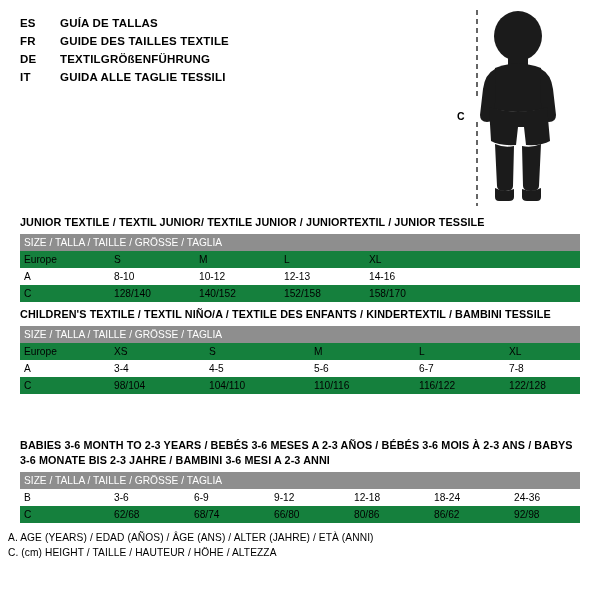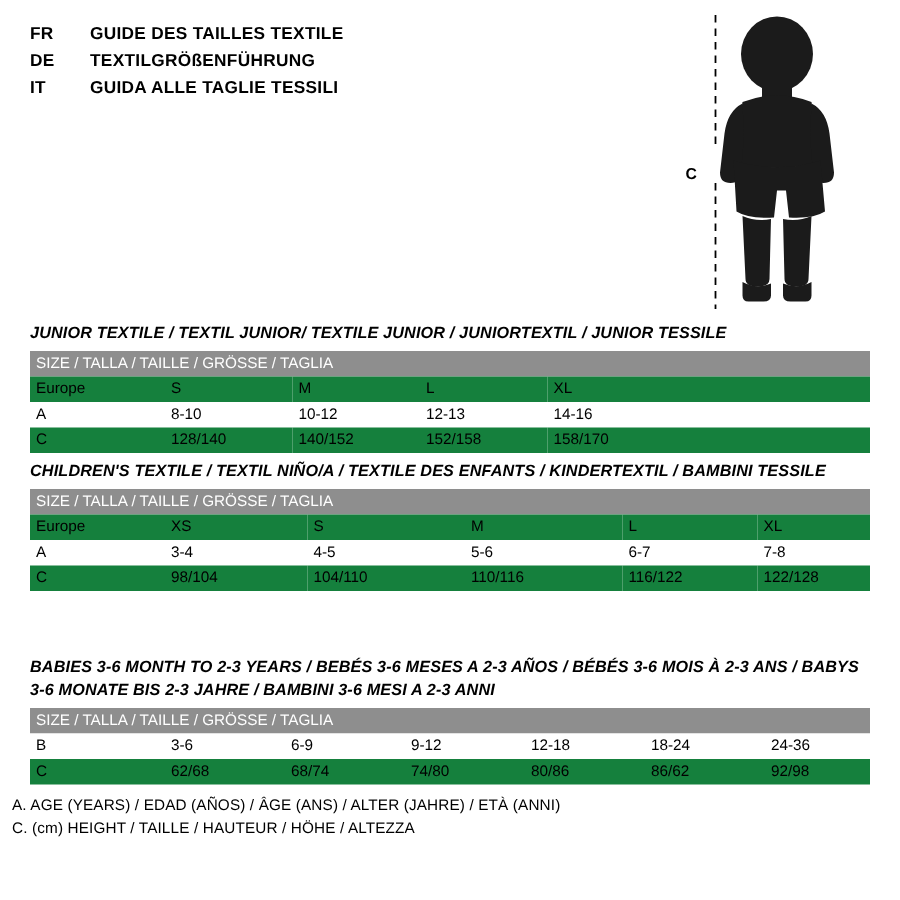--- a/index.html
+++ b/index.html
@@ -71,21 +71,20 @@
     position: absolute;
     left: 20px;
     width: 560px;
   }
   .section-title {
     font-size: 10.8px;
     font-weight: bold;
     letter-spacing: 0.1px;
     line-height: 15px;
     margin-bottom: 4px;
-    font-style: italic;
   }
   table.size-table {
     border-collapse: collapse;
     width: 560px;
     table-layout: fixed;
   }
   table.size-table td {
     font-size: 10.2px;
     height: 17px;
     padding: 0 0 0 4px;
@@ -115,20 +114,24 @@
     line-height: 15px;
     letter-spacing: 0.1px;
   }
 </style>
 </head>
 <body>
 
 <div class="page">
 
   <div class="header">
+    <div class="lang-row">
+      <span class="lang-code">ES</span>
+      <span class="lang-title">GUÍA DE TALLAS</span>
+    </div>
     <div class="lang-row">
       <span class="lang-code">FR</span>
       <span class="lang-title">GUIDE DES TAILLES TEXTILE</span>
     </div>
     <div class="lang-row">
       <span class="lang-code">DE</span>
       <span class="lang-title">TEXTILGRÖßENFÜHRUNG</span>
     </div>
     <div class="lang-row">
       <span class="lang-code">IT</span>
@@ -271,21 +274,21 @@
         <td>6-9</td>
         <td>9-12</td>
         <td>12-18</td>
         <td>18-24</td>
         <td>24-36</td>
       </tr>
       <tr class="shade">
         <td>C</td>
         <td>62/68</td>
         <td>68/74</td>
-        <td>74/80</td>
+        <td>66/80</td>
         <td>80/86</td>
         <td>86/62</td>
         <td>92/98</td>
       </tr>
     </tbody>
       </table>
   </div>
 
   <div class="footer" style="top:530px;">
     <div>A. AGE (YEARS) / EDAD (AÑOS) / ÂGE (ANS) / ALTER (JAHRE) / ETÀ (ANNI)</div>

